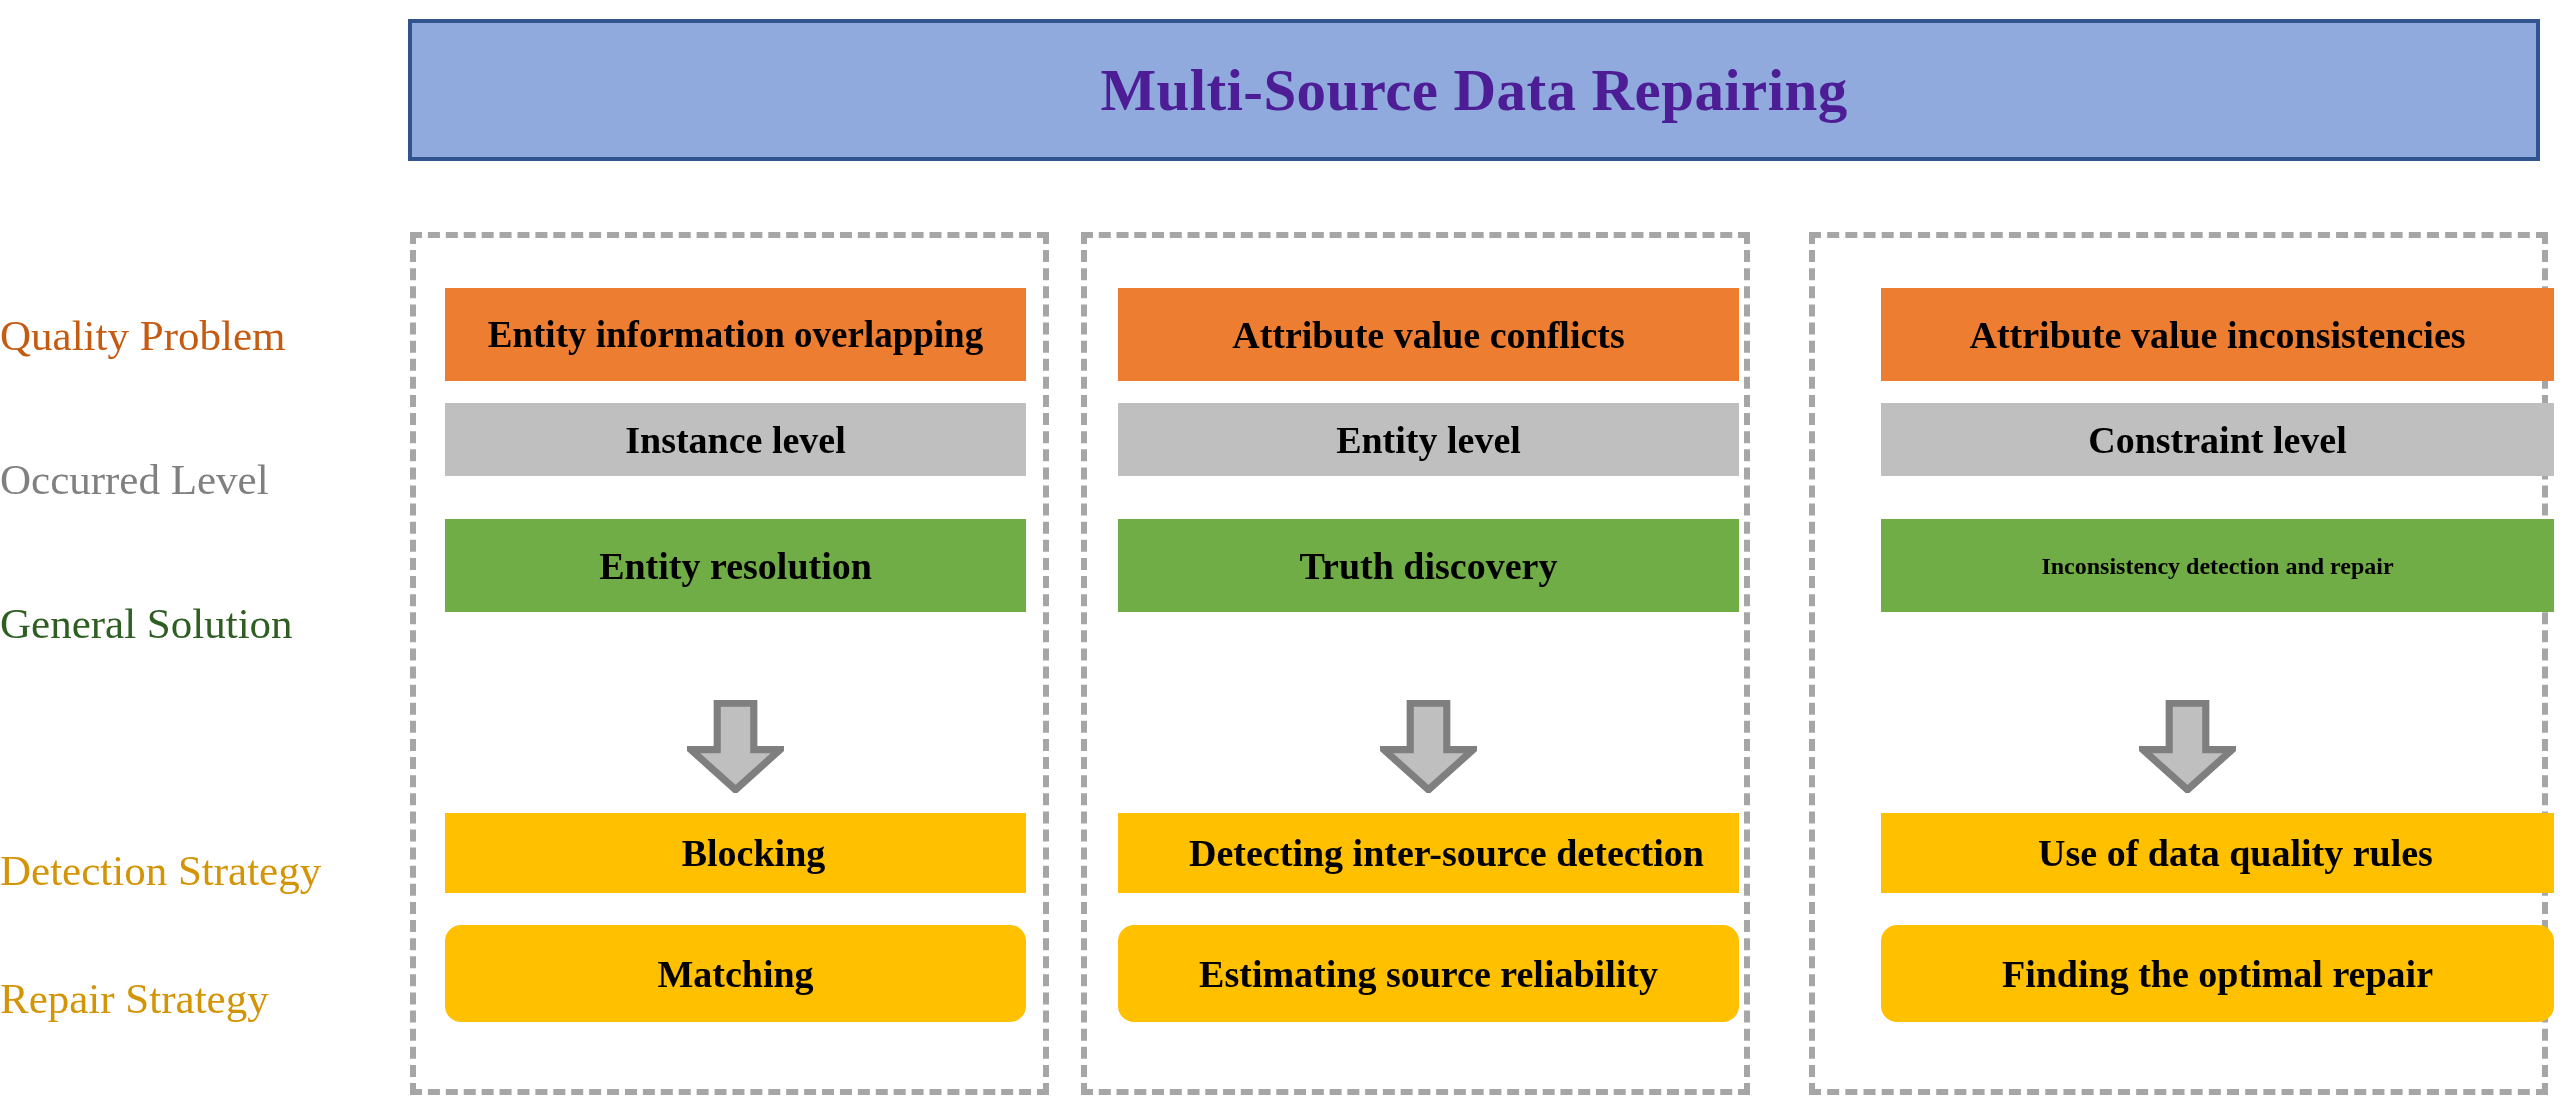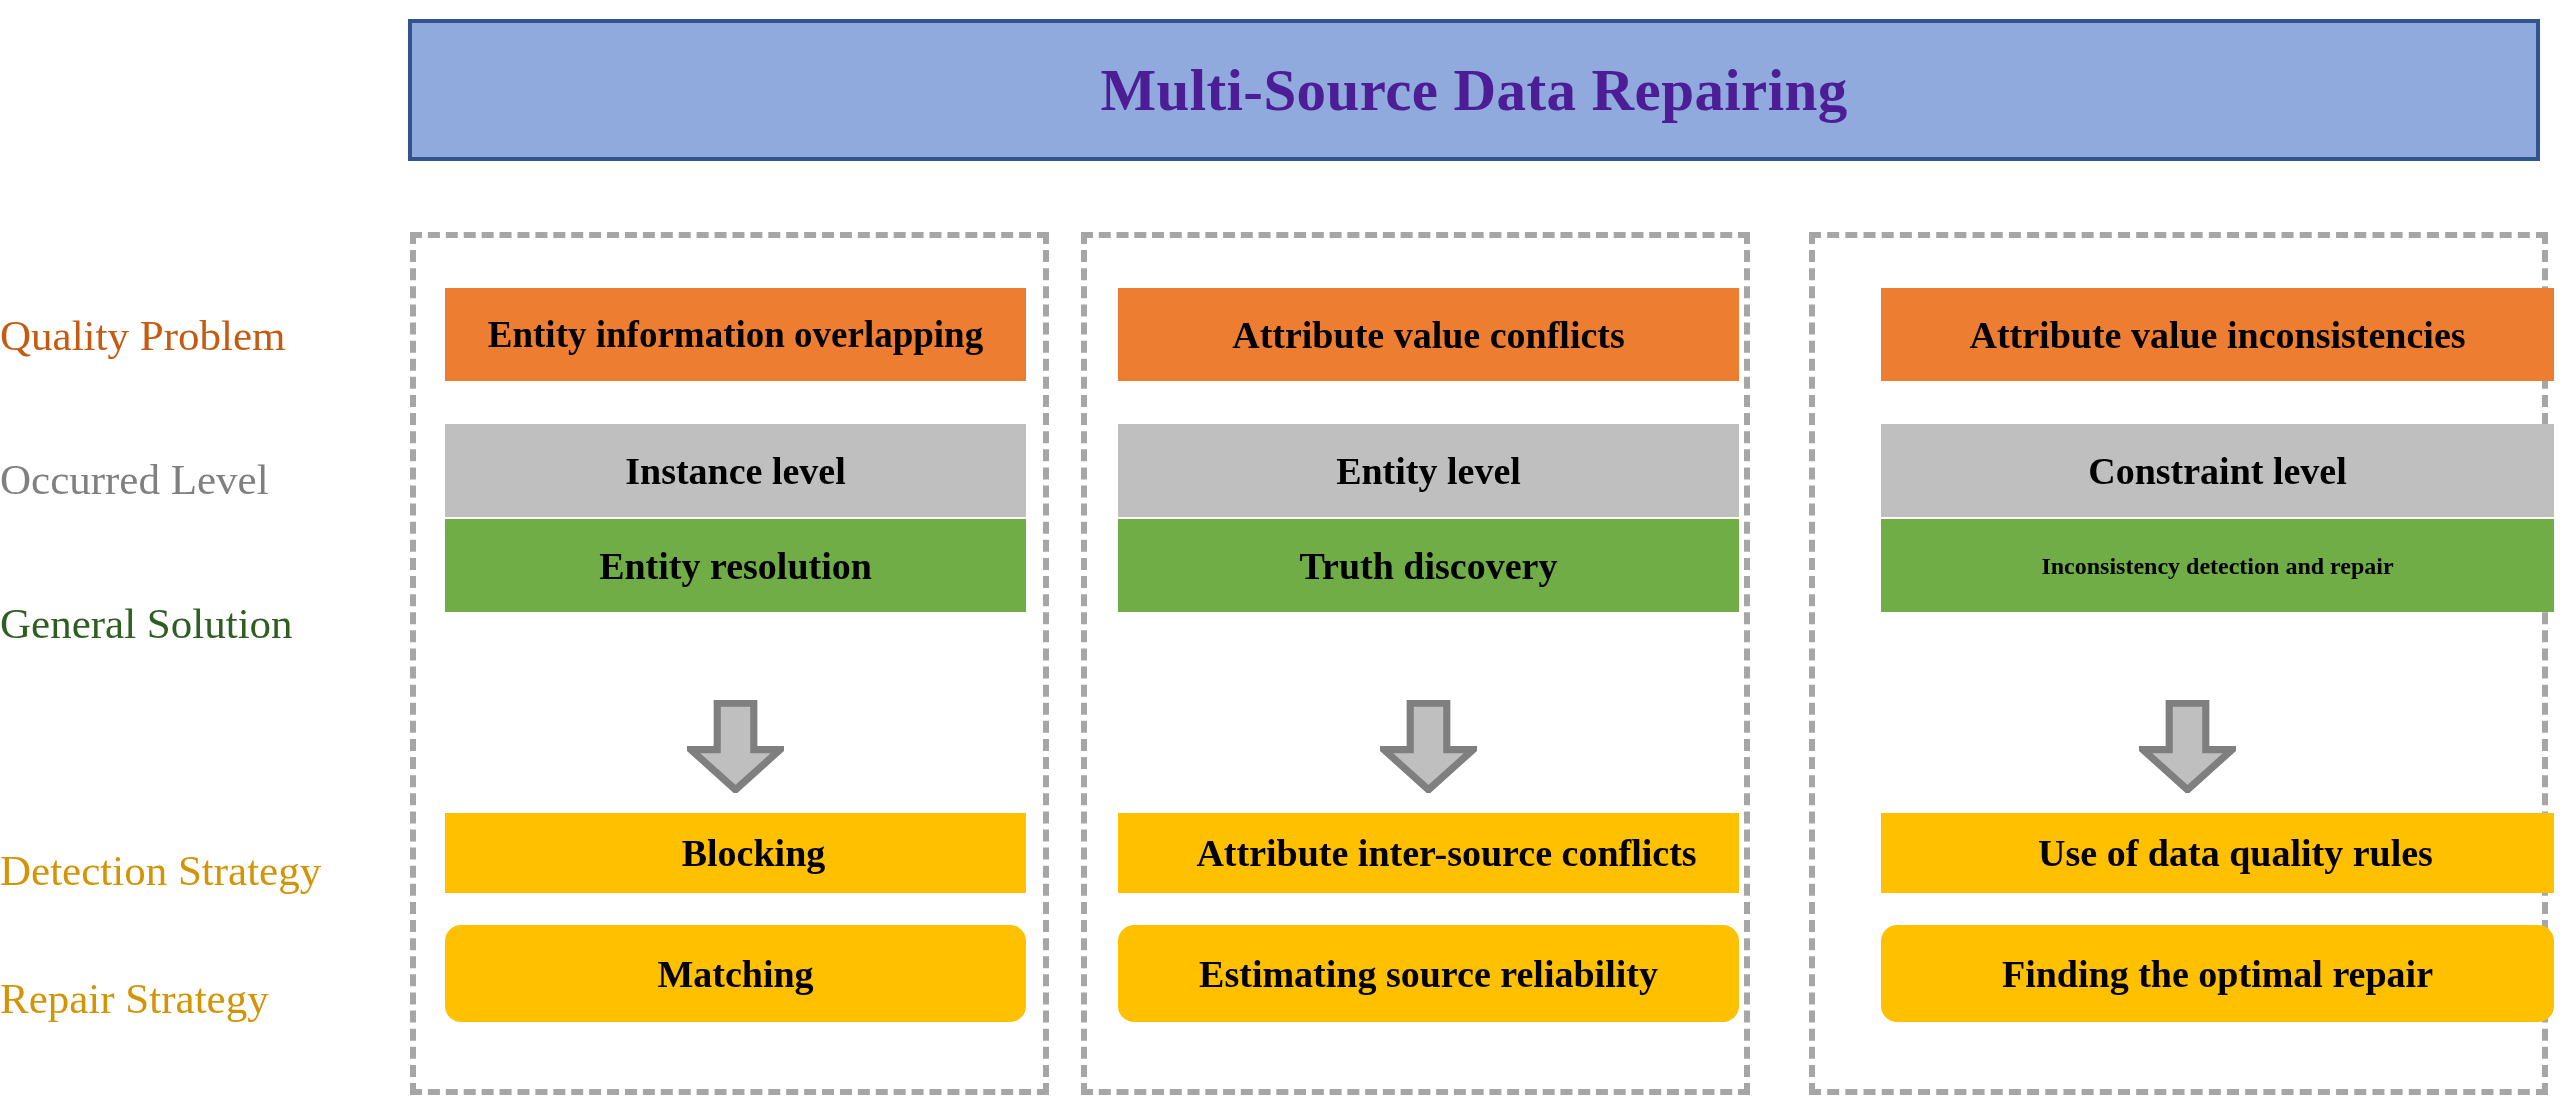--- a/index.html
+++ b/index.html
@@ -84,21 +84,21 @@
   .cell.solution { background: #70ad47; }
   .cell.strategy { background: #ffc000; }
 
   
   .col1 { left: 445px;  width: 581px; }
   .col2 { left: 1118px; width: 621px; }
   .col3 { left: 1851px; width: 673px; margin-left: 30px; }
 
   
   .row-problem  { top: 288px;  height: 93px; }
-  .row-level    { top: 424px;  height: 93px; }
+  .row-level    { top: 403px;  height: 73px; }
   .row-solution { top: 519px;  height: 93px; }
   .row-detect   { top: 813px; height: 80px; padding-left: 36px; }
   .row-repair   { top: 925px; height: 97px; border-radius: 16px; }
 
   .cell.problem.col1 { font-size: 37px; }
   .cell.solution.col3 { font-size: 24px; }
 
   
   .down-arrow {
     position: absolute;
@@ -130,21 +130,21 @@
 
 <div class="cell problem col1 row-problem">Entity information overlapping</div>
 <div class="cell level col1 row-level">Instance level</div>
 <div class="cell solution col1 row-solution">Entity resolution</div>
 <div class="cell strategy col1 row-detect">Blocking</div>
 <div class="cell strategy col1 row-repair">Matching</div>
 
 <div class="cell problem col2 row-problem">Attribute value conflicts</div>
 <div class="cell level col2 row-level">Entity level</div>
 <div class="cell solution col2 row-solution">Truth discovery</div>
-<div class="cell strategy col2 row-detect">Attribute inter-source conflicts</div>
+<div class="cell strategy col2 row-detect">Detecting inter-source detection</div>
 <div class="cell strategy col2 row-repair">Estimating source reliability</div>
 
 <div class="cell problem col3 row-problem">Attribute value inconsistencies</div>
 <div class="cell level col3 row-level">Constraint level</div>
 <div class="cell solution col3 row-solution">Inconsistency detection and repair</div>
 <div class="cell strategy col3 row-detect">Use of data quality rules</div>
 <div class="cell strategy col3 row-repair">Finding the optimal repair</div>
 
 <div class="down-arrow" id="arrow-col-1">
   <svg viewBox="0 0 122 116" preserveAspectRatio="none">

